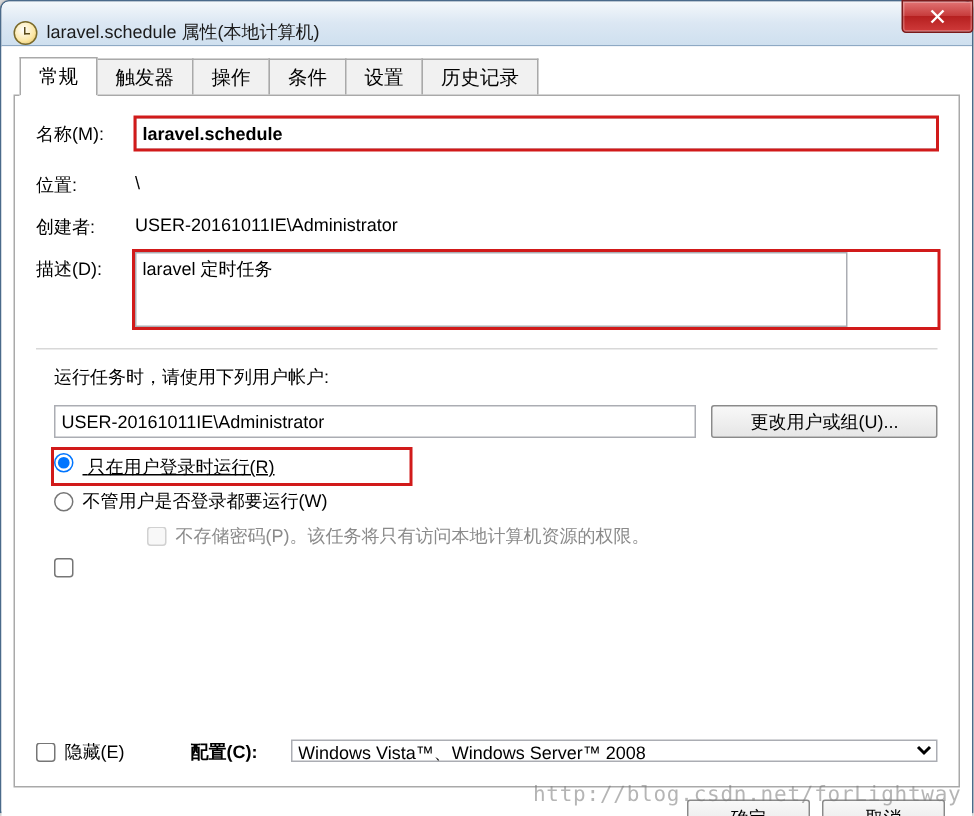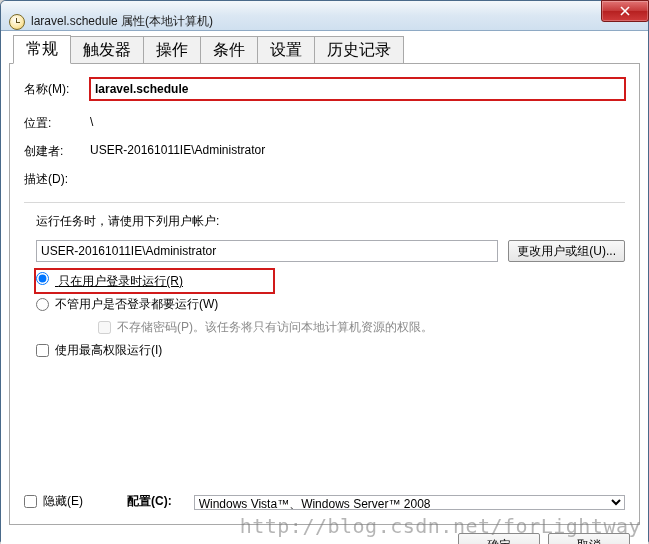--- a/index.html
+++ b/index.html
@@ -82,21 +82,21 @@
   }
   .tab {
     padding: 3px 12px 3px 12px;
     border: 1px solid #a9a9a9;
     border-bottom: none;
     background: #f1f1f1;
     margin-right: -1px;
     color: #000;
     position: relative;
     top: 1px;
-    font-size: 16px;
+    font-size: 13px;
   }
   .tab.active {
     background: #fff;
     border-bottom: 1px solid #fff;
     z-index: 2;
     top: 1px;
   }
   .tab-panel {
     border: 1px solid #a9a9a9;
     background: #fff;
@@ -149,33 +149,33 @@
     border: 1px solid #abadb3;
     padding: 0 4px;
     background: #fff;
     font: inherit;
     margin-right: 10px;
   }
   .btn {
     height: 22px;
     border: 1px solid #8a8a8a;
     background: linear-gradient(#f8f8f8,#e6e6e6);
-    padding: 0 8px;
+    padding: 0 25px;
     font: inherit;
     border-radius: 2px;
     cursor: default;
   }
 
   .opt { display:flex; align-items:center; margin: 6px 0 6px 12px; }
   .opt input { margin: 0 6px 0 0; }
   .opt.disabled { color: #8a8a8a; }
   .opt.sub { margin-left: 34px; padding-left: 40px; }
 
   .bottom-row {
-    display:flex; align-items:flex-end;
+    display:flex; align-items:flex-start;
     position: absolute;
     left: 14px; right: 14px; bottom: 14px;
   }
   .hidden-chk { display:flex; align-items:center; }
   .hidden-chk input { margin: 0 6px 0 0; }
   .cfg-lbl { margin-left: 44px; margin-right: 22px; font-weight: bold; }
   .combo {
     flex: 1;
     height: 15px;
     font: inherit;
@@ -188,21 +188,21 @@
     padding: 8px 10px 10px 0;
     gap: 8px;
     background: #fff;
   }
   .dlg-buttons .btn { width: 82px; height: 24px; }
 
   .watermark {
     position: absolute;
     right: 8px; bottom: 6px;
     color: rgba(120,120,120,.55);
-    font-size: 20px;
+    font-size: 14px;
     font-family: Consolas, monospace;
     letter-spacing: .5px;
     pointer-events: none;
   }
 </style>
 </head>
 <body>
 
 <div class="window">
 
@@ -240,20 +240,25 @@
         <div class="val">\</div>
       </div>
 
       <div class="row tight">
         <div class="lbl">创建者:</div>
         <div class="val">USER-20161011IE\Administrator</div>
       </div>
 
       <div class="row">
         <div class="lbl">描述(D):</div>
+        <div style="flex:1; display:flex;">
+          <span class="hl-desc" style="flex:1; display:flex;">
+            <textarea class="desc-box" style="">laravel 定时任务</textarea>
+          </span>
+        </div>
       </div>
 
       <hr class="sep">
 
 
       <div class="sub-indent">运行任务时，请使用下列用户帐户:</div>
 
       <div class="account-row" style="margin-left:12px;">
         <input class="account-field" type="text" value="USER-20161011IE\Administrator" style="">
         <button class="btn">更改用户或组(U)...</button>
@@ -271,21 +276,20 @@
         <span>不管用户是否登录都要运行(W)</span>
       </div>
 
       <div class="opt sub disabled">
         <input type="checkbox" disabled="" style="">
         <span>不存储密码(P)。该任务将只有访问本地计算机资源的权限。</span>
       </div>
 
       <div class="opt">
         <input type="checkbox" style="">
-        <span>使用最高权限运行(I)</span>
       </div>
 
       <div class="bottom-row">
         <label class="hidden-chk">
           <input type="checkbox" style="">
           <span>隐藏(E)</span>
         </label>
         <span class="cfg-lbl">配置(C):</span>
         <select class="combo">
           <option>Windows Vista™、Windows Server™ 2008</option>

